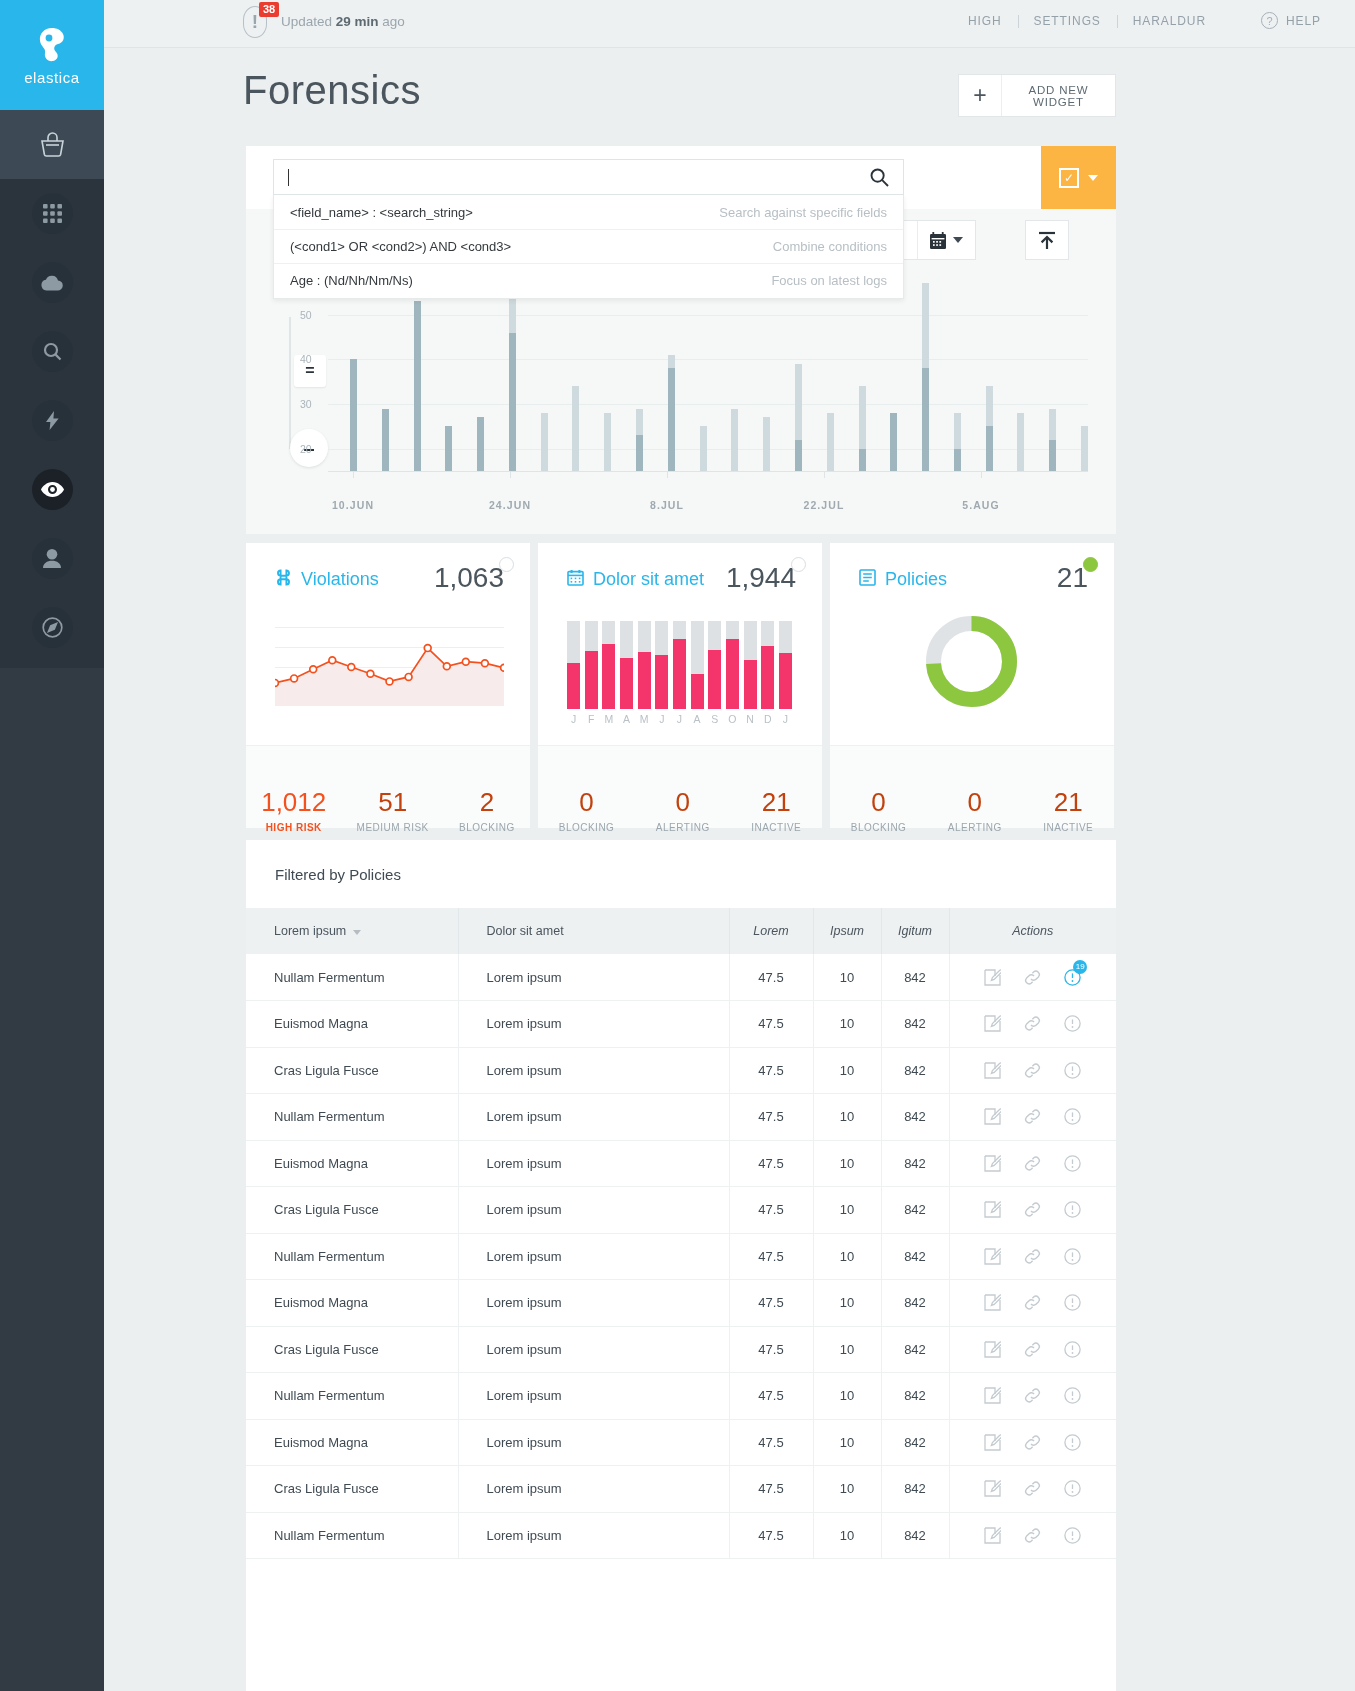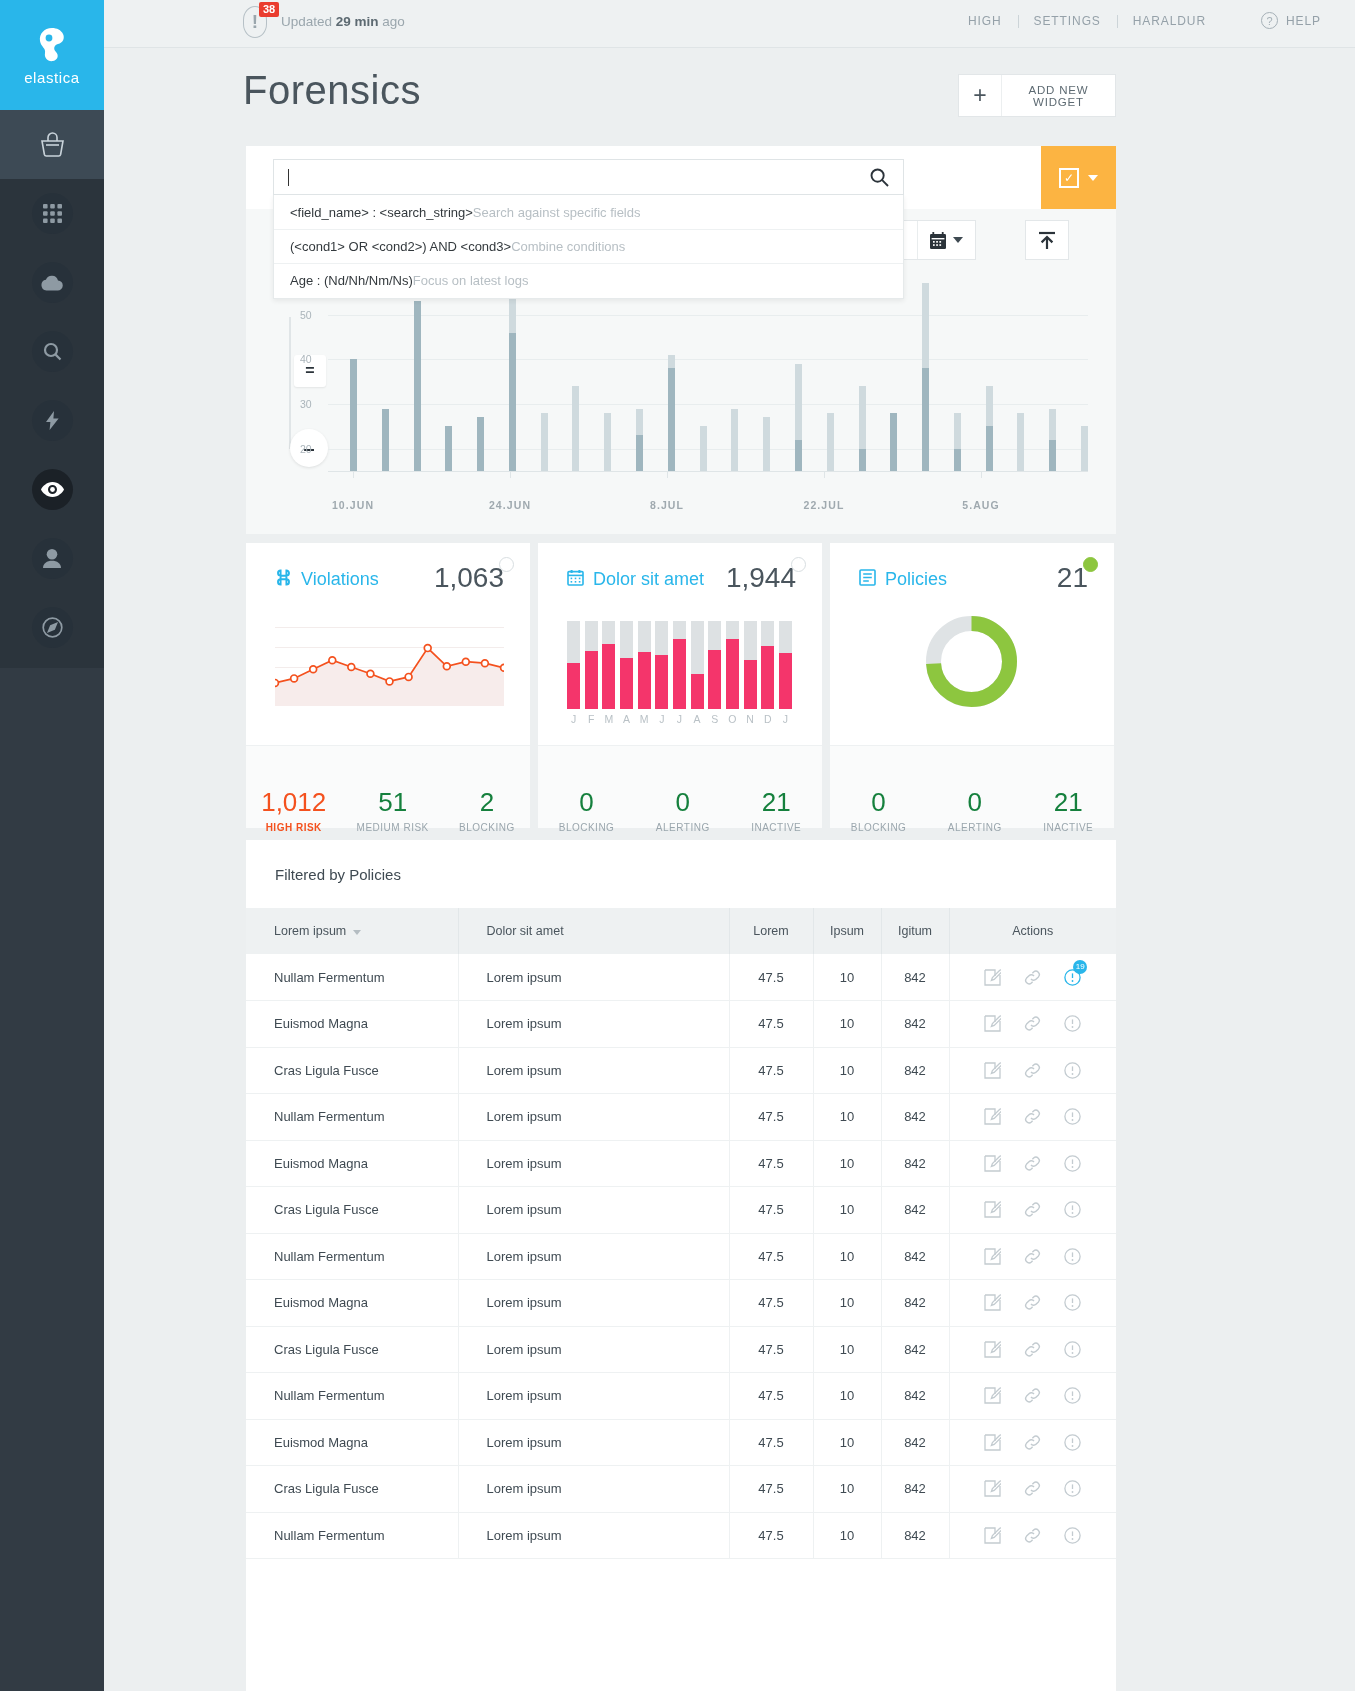--- a/index.html
+++ b/index.html
@@ -169,21 +169,21 @@
     width:631px; height:36px; background:#fff; border:1px solid #dfe4e6;
     display:flex; align-items:center; padding:0 14px; position:relative;
   }
   .caret-bar { width:1px; height:17px; background:#333; }
   .search-mag { position:absolute; right:14px; top:8px; }
   .sugg {
     width:631px; background:#fff; border:1px solid #e6eaeb; border-top:none;
     box-shadow:0 2px 5px rgba(0,0,0,.07);
   }
   .sugg-row {
-    height:34.2px; display:flex; align-items:center; justify-content:flex-start;
+    height:34.2px; display:flex; align-items:center; justify-content:space-between;
     padding:0 16px; border-top:1px solid #eef1f2; font-size:13px;
   }
   .sugg-row:first-child { border-top:none; }
   .sugg-left { color:#33393d; }
   .sugg-right { color:#b7bfc4; }
 
   
   .cards { position:absolute; left:246px; top:543px; width:870px; height:285px; display:flex; gap:8px;}
   .card { width:284px; background:#fff; position:relative; }
   .card-body { height:202px; position:relative; }
@@ -195,21 +195,21 @@
   .card-dot {
     position:absolute; right:-10px; top:-5px; width:15px; height:15px; border-radius:50%;
     border:1px solid #d8dee1; background:#fff;
   }
   .card-dot.on { background:#8dc63f; border-color:#8dc63f;}
   .card-stats {
     height:83px; border-top:1px solid #eef1f2; background:#fafbfb;
     display:flex; align-items:center; justify-content:space-around;
   }
   .stat { text-align:center;margin-top:48px; }
-  .stat .num { font-size:26px; font-weight:300; color:#15803d; line-height:1.05;}
+  .stat .num { font-size:26px; font-weight:300; color:#c2410c; line-height:1.05;}
   .stat .num.risk { color:#f4511e; }
   .stat .lab { font-size:10px; letter-spacing:.5px; color:#9aa6ad; margin-top:5px;}
   .stat .lab.risk { color:#f4511e; font-weight:bold;}
 
   .spark { position:absolute; left:29px; top:80px; width:229px; height:83px; }
   .spark-grid { position:absolute; left:0; width:229px; height:1px; background:#f3eceb;}
 
   .minibars { position:absolute; left:29px; top:78px; width:225px; height:88px; display:flex; justify-content:space-between; align-items:flex-end;}
   .mb { width:13px; height:88px; background:#dde1e3; position:relative;}
   .mb span { position:absolute; left:0; bottom:0; width:100%; background:#f4356b;}
@@ -220,21 +220,21 @@
 
   
   .table-panel { position:absolute; left:246px; top:840px; width:870px; height:860px; background:#fff;}
   .table-head-bar { height:68px; display:flex; align-items:center; padding-left:29px; font-size:15px; color:#3f4a52;}
   table { width:100%; border-collapse:collapse; table-layout:fixed; }
   thead th {
     background:#eef1f2; font-size:12.5px; font-weight:normal; color:#4a555d;
     height:46px; text-align:left; border-right:1px solid #e2e7e9; padding-left:28px;
   }
   thead th:last-child { border-right:none; }
-  thead th.c { text-align:center; padding-left:0; }
+  thead th.c { text-align:center; padding-left:0;font-style:italic; }
   tbody td {
     height:46.5px; font-size:13px; color:#3f4a52;
     border-bottom:1px solid #eef1f2; border-right:1px solid #eef1f2; padding-left:28px;
   }
   tbody td:last-child { border-right:none; }
   tbody td.c { text-align:center; padding-left:0; }
   .acts { display:flex; align-items:center; justify-content:center; gap:23px;}
   .act { color:#c3cbd0; position:relative; display:flex; align-items:center;}
   .act.hl { color:#29b6ea; }
   .act-badge {

